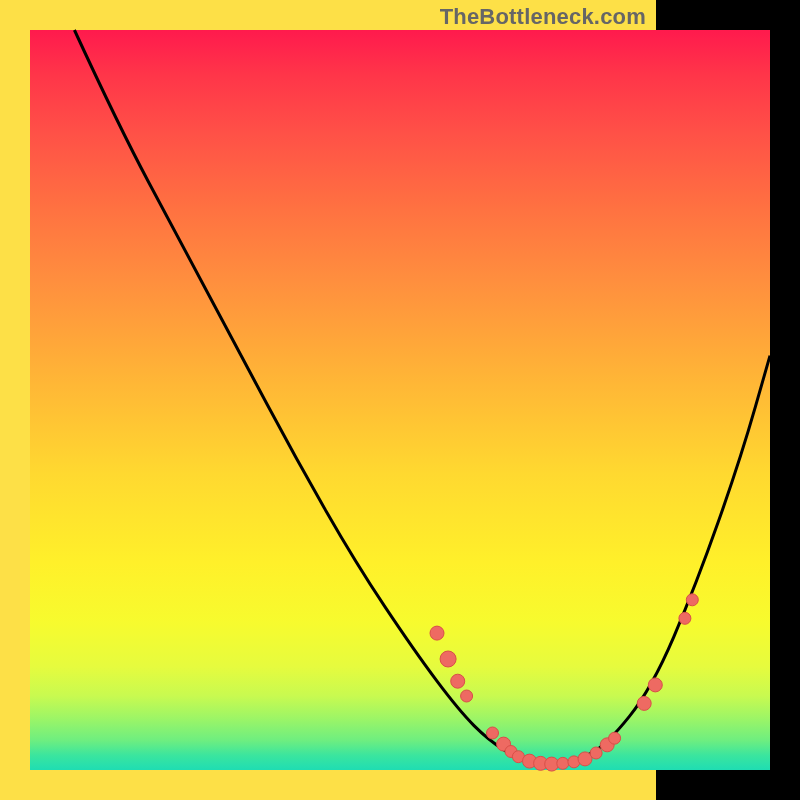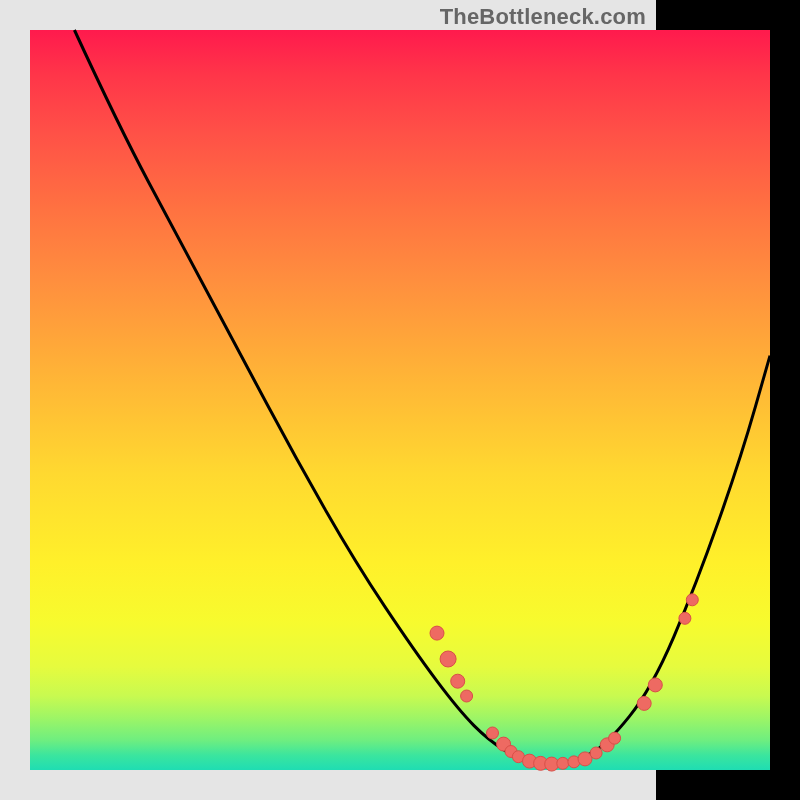--- a/index.html
+++ b/index.html
@@ -8,21 +8,21 @@
     width: 800px;
     height: 800px;
     overflow: hidden;
     background: #000;
     font-family: Arial, Helvetica, sans-serif;
   }
   .frame {
     position: relative;
     width: 656px;
     height: 800px;
-    background: #e5e5e5;
+    background: #fde047;
   }
   .watermark {
     position: absolute;
     top: 4px;
     right: 10px;
     color: #666;
     font-size: 22px;
     font-weight: 600;
     letter-spacing: 0.2px;
     z-index: 50;

